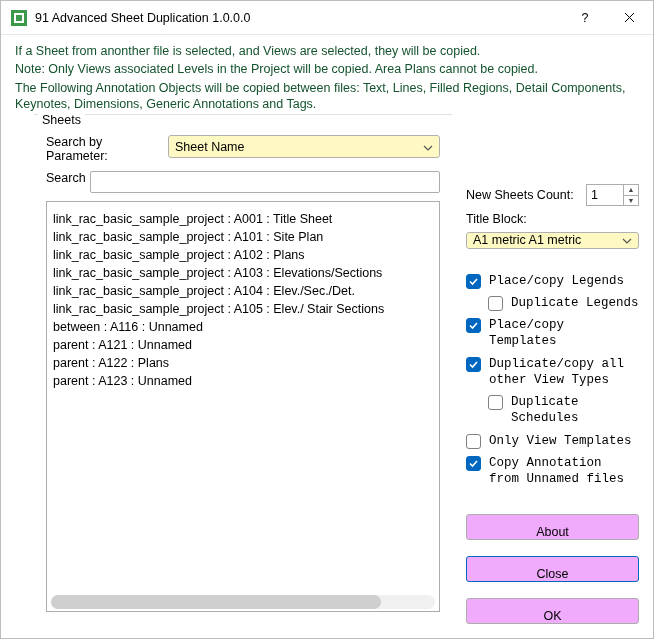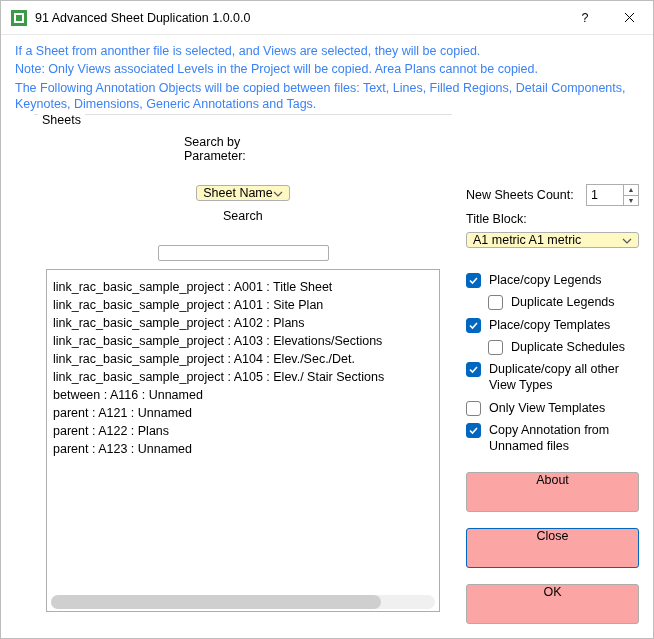--- a/index.html
+++ b/index.html
@@ -18,34 +18,34 @@
   .titlebar .app-icon {
     width: 16px; height: 16px; display:flex; align-items:center; justify-content:center;
     margin-right: 8px;
   }
   .titlebar .title { flex: 1; color: #000; }
   .titlebar .tb-btn {
     width: 44px; height: 30px; display:flex; align-items:center; justify-content:center;
     color: #000;
   }
   .body { padding: 8px 14px 14px 14px; flex:1; display:flex; flex-direction:column; }
-  .desc { color:#3b82f6; line-height: 1.3; margin-bottom: 2px; }
+  .desc { color:#14532d; line-height: 1.3; margin-bottom: 2px; }
   .content { flex:1; display:flex; gap: 14px; }
   .left {
     width: 418px; display:flex; flex-direction:column;margin-left:19px;
   }
   .group {
     position: relative; flex:1; display:flex; flex-direction:column;
     padding: 20px 12px 12px 12px;
     border-top: 1px solid #e0e0e0;
   }
   .group-label {
     position:absolute; top:-2px; left:4px; background:#fff; padding:0 4px; color:#000;
   }
-  .row { display:flex; align-items:center; gap:22px; margin-bottom:8px;flex-direction:column; }
+  .row { display:flex; align-items:flex-start; gap:4px; margin-bottom:8px; }
   .lbl { width: 118px; }
   .select {
     flex:1; border:1px solid #b0b0b0; border-radius:3px;
     height: 23px; display:flex; align-items:center; justify-content:space-between;
     padding: 0 6px; background:#fef9c3;
   }
   .select .chev { color:#555; }
   .textinput {
     flex:1; height: 22px; border:1px solid #adadad; border-radius:2px;
     padding: 0 4px; background:#fff;
@@ -78,26 +78,26 @@
   .numspin .btns div:first-child{border-bottom:1px solid #adadad;}
   .select.full { width:100%; }
   .cbx { display:flex; align-items:flex-start; gap:8px; }
   .cbx .box {
     width:15px; height:15px; border:1px solid #808080; border-radius:3px;
     display:flex; align-items:center; justify-content:center; flex-shrink:0; margin-top:1px;
     background:#fff;
   }
   .cbx.checked .box { background:#0067c0; border-color:#0067c0; }
   .cbx.checked .box svg path{ stroke:#fff; }
-  .cbx .lblc { line-height:1.3; }
+  .cbx .lblc { line-height:1.3;font-family:Liberation Mono, monospace; }
   .cbx.indent { margin-left:22px; }
   .spacer { flex:1; }
   .btn {
-    height:40px; border:1px solid #adadad; border-radius:3px; background:#fca5a5;
-    display:flex; align-items:flex-start; justify-content:center;
+    height:26px; border:1px solid #adadad; border-radius:3px; background:#f0abfc;
+    display:flex; align-items:flex-end; justify-content:center;
   }
   .btn.primary { border:1.5px solid #0067c0; }
   .gap4 { height:4px; }
   .gap12 { height:12px; }
 </style>
 </head>
 <body>
 
 <div class="window">
   <div class="titlebar">
@@ -202,32 +202,32 @@
         </div>
 
         <div class="cbx checked">
           <div class="box">
               <svg width="11" height="11" viewBox="0 0 11 11">
                 <path d="M2 5.5 L4.5 8 L9 3" stroke="#fff" stroke-width="1.6" fill="none"></path>
               </svg>
             </div>
           <div class="lblc">Place/copy Templates</div>
         </div>
+        <div class="cbx checked">
+          <div class="box">
+              <svg width="11" height="11" viewBox="0 0 11 11">
+                <path d="M2 5.5 L4.5 8 L9 3" stroke="#fff" stroke-width="1.6" fill="none"></path>
+              </svg>
+            </div>
+          <div class="lblc">Duplicate/copy all other View Types</div>
+        </div>
+
         <div class="cbx indent">
           <div class="box"></div>
           <div class="lblc">Duplicate Schedules</div>
-        </div>
-
-        <div class="cbx checked">
-          <div class="box">
-              <svg width="11" height="11" viewBox="0 0 11 11">
-                <path d="M2 5.5 L4.5 8 L9 3" stroke="#fff" stroke-width="1.6" fill="none"></path>
-              </svg>
-            </div>
-          <div class="lblc">Duplicate/copy all other View Types</div>
         </div>
 
         <div class="cbx">
           <div class="box"></div>
           <div class="lblc">Only View Templates</div>
         </div>
 
         <div class="cbx checked">
           <div class="box">
               <svg width="11" height="11" viewBox="0 0 11 11">

